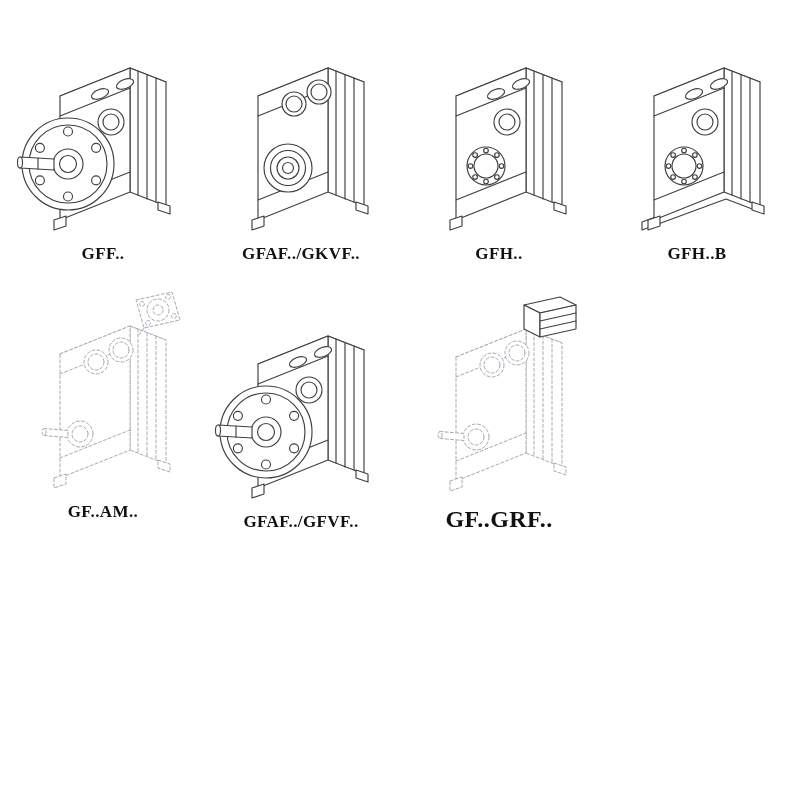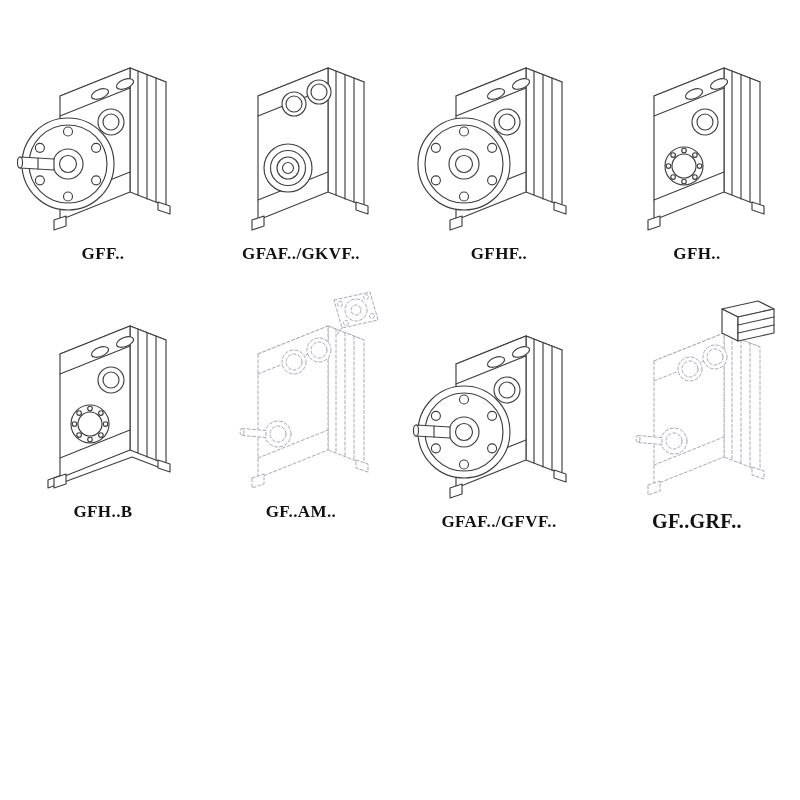--- a/index.html
+++ b/index.html
@@ -2,21 +2,21 @@
 <html><head>
 <meta charset="utf-8">
 <style>
   html,body{margin:0;padding:0;background:#ffffff;}
   body{width:800px;height:800px;overflow:hidden;font-family:"Liberation Serif", serif;}
   .catalog{display:grid;grid-template-columns:repeat(4,1fr);padding:6px 4px 0 4px;}
   .cell{display:flex;flex-direction:column;align-items:center;justify-content:flex-end;height:258px;position:relative;}
   .row3{height:268px;}
   .cell svg.drawing{display:block;}
   .label{font-weight:700;font-size:17px;letter-spacing:0.4px;color:#111;margin-top:2px;line-height:1.1;white-space:nowrap;}
-  .label-lg{font-size:20px;}
+  .label-lg{font-size:24px;}
   .boxed{border-left:1px solid #d9d9d9;border-top:1px solid #d9d9d9;}
   
   .solid{stroke:#3f3f3f;stroke-width:1.15;fill:none;stroke-linejoin:round;stroke-linecap:round;}
   .ghost{stroke:#a8a8b2;stroke-width:1;fill:none;stroke-dasharray:3 2.2;stroke-linejoin:round;stroke-linecap:round;}
   .defs-holder{position:absolute;width:0;height:0;overflow:hidden;}
 </style>
 </head>
 <body>
 
 <svg class="defs-holder" aria-hidden="true">
@@ -140,31 +140,20 @@
       <g class="solid">
         <use href="#gb-body"></use>
           <use href="#gb-chamferholes"></use>
           <use href="#gb-bore"></use>
       </g>
     </svg>
     <div class="label">GFAF../GKVF..</div>
   </div>
 
 
-  <div class="cell">
-    <svg class="drawing" width="190" height="225" viewBox="0 0 190 225">
-      <g class="solid">
-        <use href="#gb-body"></use>
-          <use href="#gb-topholes"></use>
-          <use href="#gb-frontcircles"></use>
-          <use href="#gb-flange"></use>
-      </g>
-    </svg>
-    <div class="label">GFHF..</div>
-  </div>
 
   <div class="cell">
     <svg class="drawing" width="190" height="225" viewBox="0 0 190 225">
       <g class="solid">
         <use href="#gb-body"></use>
           <use href="#gb-topholes"></use>
           <use href="#gb-frontcircles"></use>
           <use href="#gb-bearing"></use>
       </g>
     </svg>

